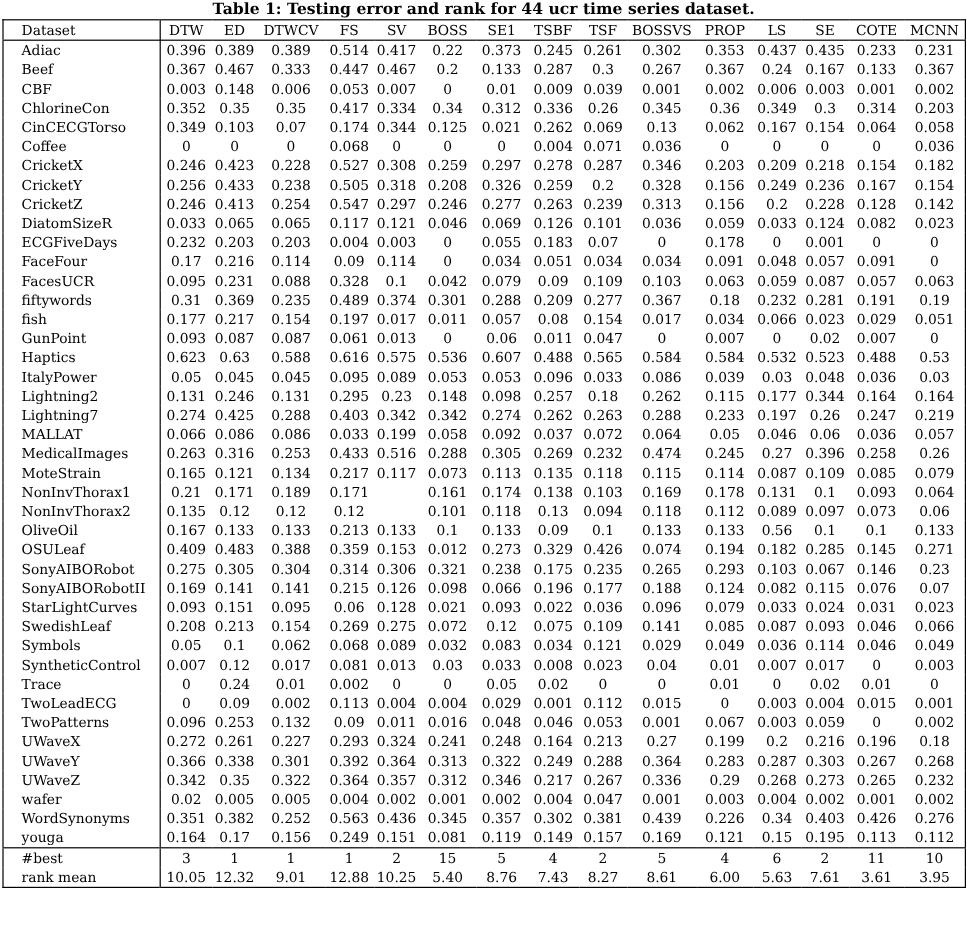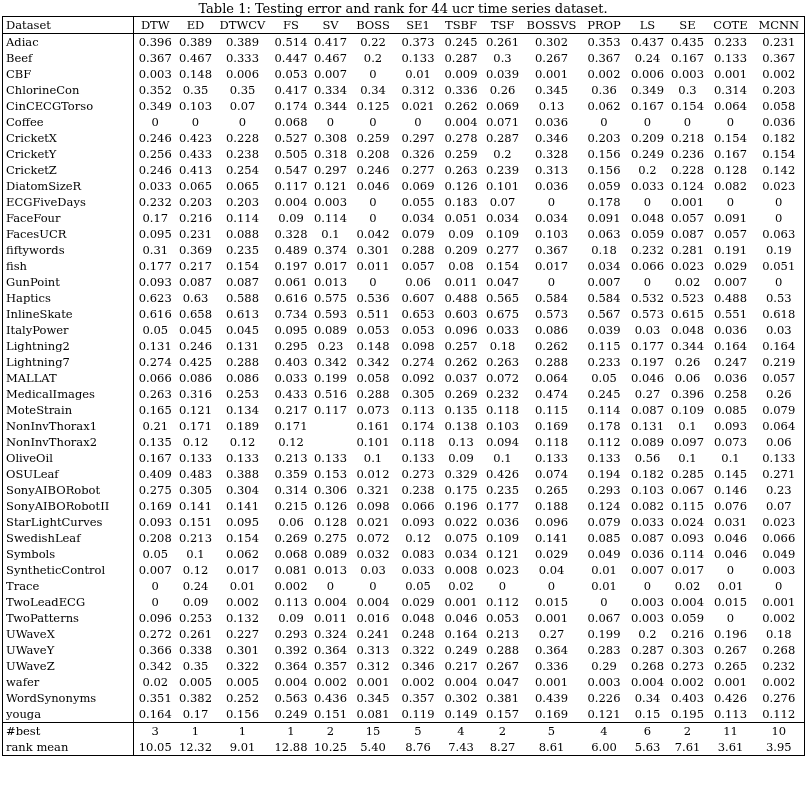--- a/index.html
+++ b/index.html
@@ -6,21 +6,21 @@
     margin: 0; padding: 0;
     width: 806px; height: 785px;
     background: #ffffff;
     overflow: hidden;
     font-family: "DejaVu Serif", "Liberation Serif", serif;
     color: #000;
   }
   .caption {
     width: 806px;
     text-align: center;
-    font-weight: normal;
+    font-weight: bold;
     font-size: 13px;
     line-height: 15px;
     margin: 1px 0 0 0;
     white-space: nowrap;
   }
   table.results {
     margin-left: 2px;
     width: 802px;
     border-collapse: collapse;
     table-layout: fixed;
@@ -31,21 +31,21 @@
     padding: 0;
     height: 16px;
     line-height: 16px;
     font-weight: normal;
     text-align: center;
     overflow: hidden;
     white-space: nowrap;
   }
   table.results th.label-col, table.results td.label-col {
     text-align: left;
-    padding-left: 3px;
+    padding-left: 15px;
     border-right: 1px solid #000;
   }
   table.results thead th { border-bottom: 1px solid #000; }
   table.results tbody.summary tr:first-child td { border-top: 1px solid #000; }
   td.b { font-weight: bold; }
 </style>
 </head>
 <body>
 
 <div class="caption">Table 1: Testing error and rank for 44 ucr time series dataset.</div>
@@ -390,38 +390,20 @@
         <td>0.488</td>
         <td>0.565</td>
         <td>0.584</td>
         <td>0.584</td>
         <td>0.532</td>
         <td>0.523</td>
         <td class="b">0.488</td>
         <td>0.53</td>
       </tr>
       <tr>
-        <td class="label-col">InlineSkate</td>
-        <td>0.616</td>
-        <td>0.658</td>
-        <td>0.613</td>
-        <td>0.734</td>
-        <td>0.593</td>
-        <td class="b">0.511</td>
-        <td>0.653</td>
-        <td>0.603</td>
-        <td>0.675</td>
-        <td>0.573</td>
-        <td>0.567</td>
-        <td>0.573</td>
-        <td>0.615</td>
-        <td>0.551</td>
-        <td>0.618</td>
-      </tr>
-      <tr>
         <td class="label-col">ItalyPower</td>
         <td>0.05</td>
         <td>0.045</td>
         <td>0.045</td>
         <td>0.095</td>
         <td>0.089</td>
         <td>0.053</td>
         <td>0.053</td>
         <td>0.096</td>
         <td>0.033</td>

